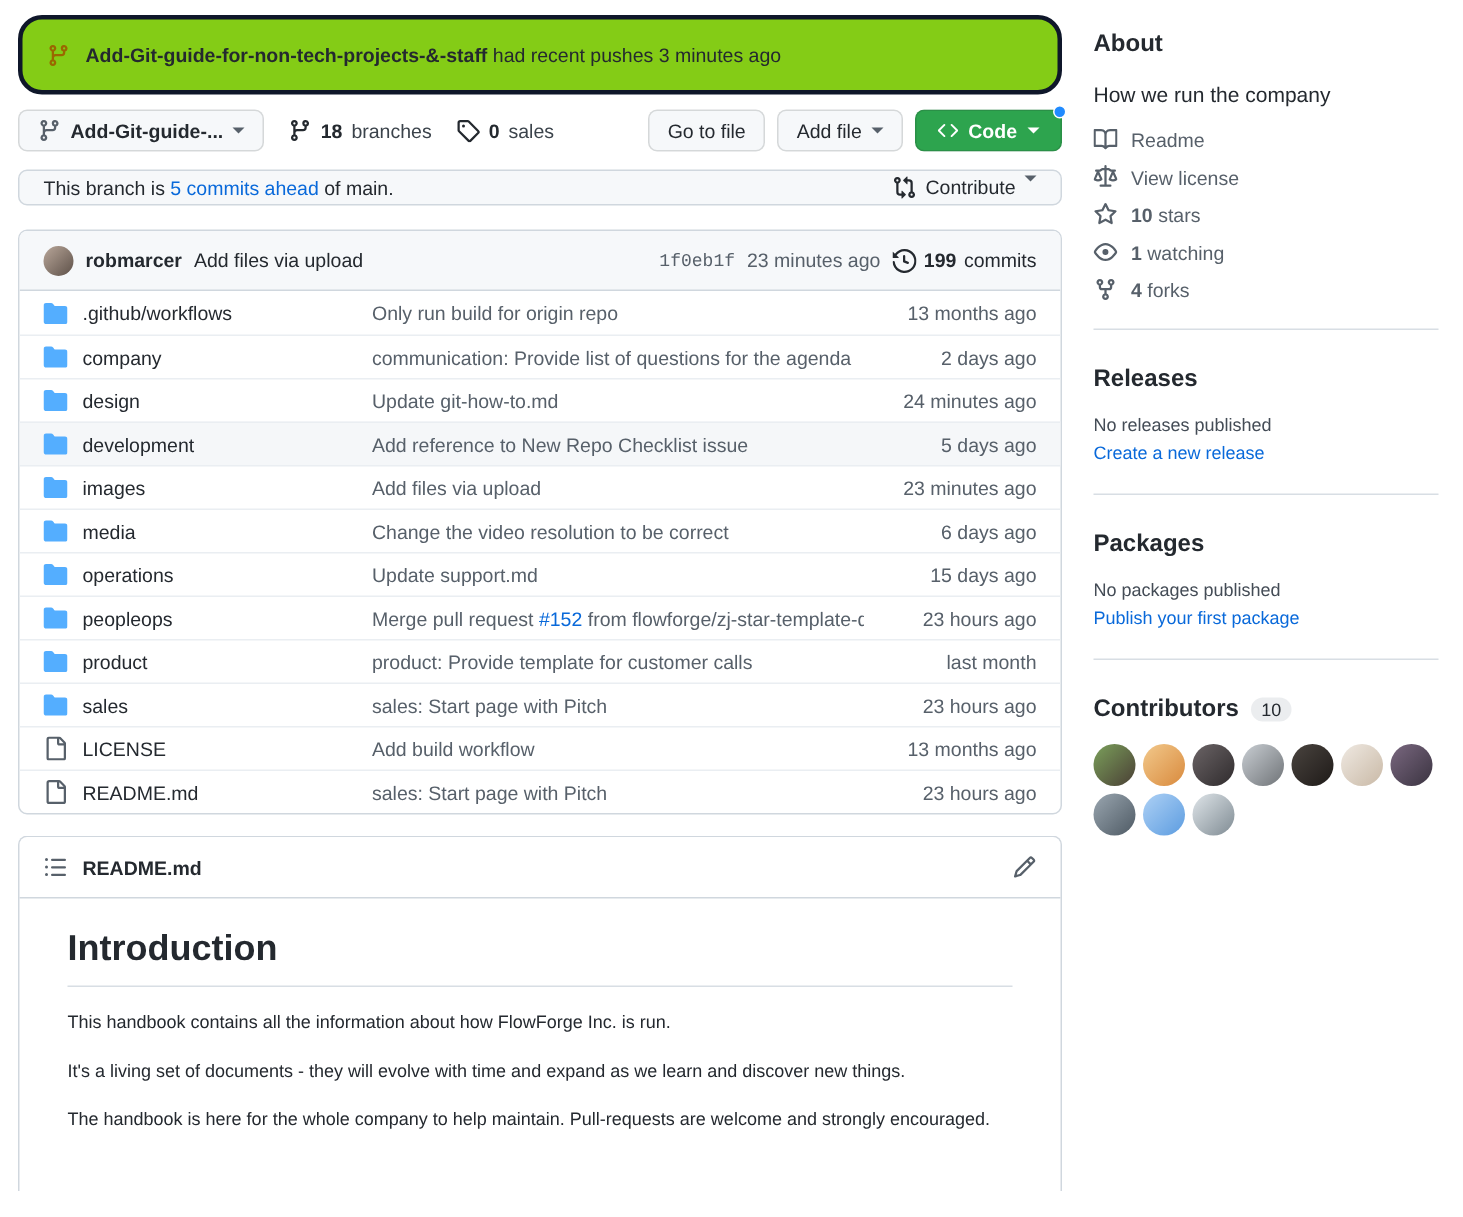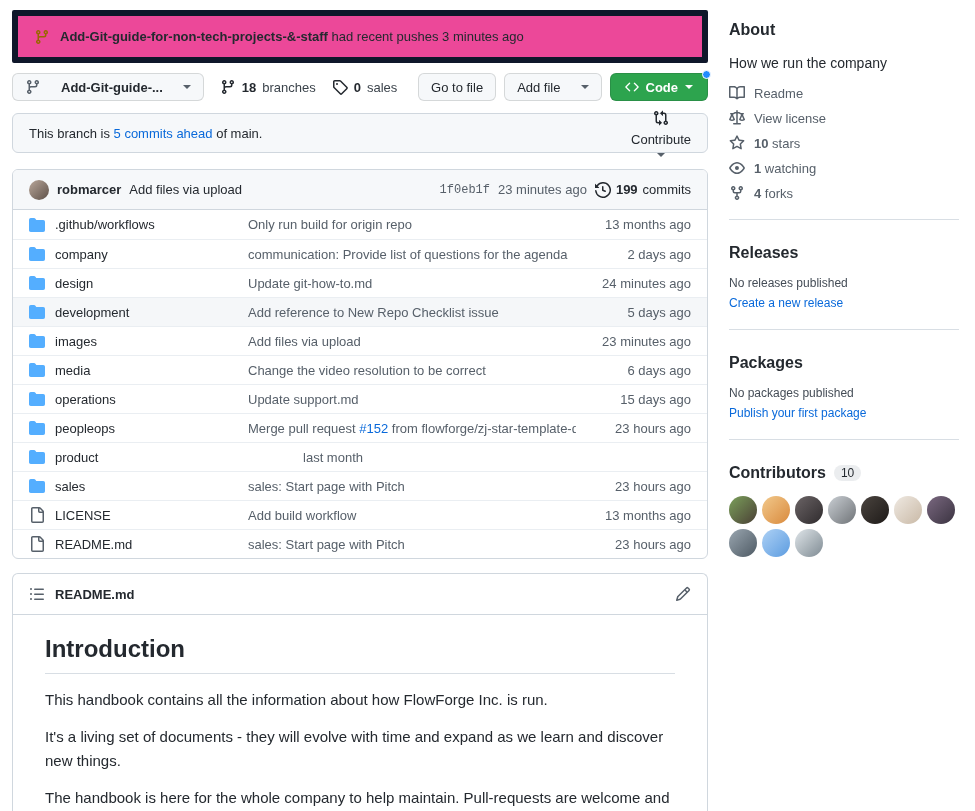--- a/index.html
+++ b/index.html
@@ -7,51 +7,51 @@
     font-family:"Liberation Sans","DejaVu Sans",sans-serif; color:#24292f; }
   a { text-decoration:none; }
   svg { display:block; }
   .ic { flex:none; }
   .layout { display:flex; gap:21px; padding:10px 16px 0 12px; }
   .main { width:696px; flex:none; }
   .sidebar { flex:1; min-width:0; padding-top:11px; }
 
   
   .flash { display:flex; align-items:center; gap:10px; height:53px; padding:0 16px;
-    background:#ec4899; border:6px solid #0f172a; border-radius:2px; font-size:13px; }
+    background:#84cc16; border:3px solid #0f172a; border-radius:16px; font-size:13px; }
   .flash .msg b { font-weight:700; }
   .btn-green { margin-left:auto; display:flex; align-items:center; gap:6px; height:32px;
     padding:0 16px; background:#2da44e; border:1px solid rgba(27,31,36,0.15);
     border-radius:6px; color:#fff; font-size:13px; font-weight:700; cursor:pointer; }
 
   
   .toolbar { display:flex; align-items:center; margin:10px 0 12px; }
-  .btn { display:flex; align-items:center; gap:20px; height:28px; padding:0 12px;
+  .btn { display:flex; align-items:center; gap:6px; height:28px; padding:0 12px;
     background:#f6f8fa; border:1px solid rgba(27,31,36,0.15); border-radius:6px;
     font-size:13px; color:#24292f; cursor:pointer; }
   .btn b { font-weight:600; }
   .counts { display:flex; align-items:center; gap:6px; margin-left:16px; font-size:13px; color:#24292f; }
   .counts b { font-weight:700; }
   .counts .lbl { color:#3b434b; }
   .toolbar-right { margin-left:auto; display:flex; gap:8px; }
   .btn-code { position:relative; display:flex; align-items:center; gap:7px; height:28px;
     padding:0 14px; background:#2da44e; border:1px solid rgba(27,31,36,0.15);
     border-radius:6px; color:#fff; font-size:13px; font-weight:700; cursor:pointer; }
   .dot { position:absolute; top:-4px; right:-4px; width:9px; height:9px;
     background:#218bff; border:1.5px solid #fff; border-radius:50%; }
   .caret { width:0; height:0; border-left:4px solid transparent; border-right:4px solid transparent;
     border-top:4px solid currentColor; }
 
   
-  .branch-banner { display:flex; align-items:center; height:40px; padding:0 16px;
+  .branch-banner { display:flex; align-items:center; height:24px; padding:0 16px;
     background:#f6f8fa; border:1px solid #d0d7de; border-radius:6px; font-size:13px;
     margin-bottom:16px; }
   .link { color:#0969da; cursor:pointer; }
-  .contribute { margin-left:auto; display:flex; align-items:center; gap:6px; color:#24292f;
-    cursor:pointer; font-size:13px;flex-direction:column; }
+  .contribute { margin-left:auto; display:flex; align-items:flex-start; gap:6px; color:#24292f;
+    cursor:pointer; font-size:13px; }
 
   
   .file-table { border:1px solid #d0d7de; border-radius:6px; overflow:hidden; }
   .commit-bar { display:flex; align-items:center; gap:8px; height:40px; padding:0 16px;
     background:#f6f8fa; border-bottom:1px solid #d0d7de; font-size:13px; }
   .avatar-s { width:20px; height:20px; border-radius:50%;
     background:linear-gradient(135deg,#b9a79a,#5d5048); flex:none; }
   .commit-bar .author { font-weight:700; }
   .commit-right { margin-left:auto; display:flex; align-items:center; gap:8px; color:#57606a; }
   .hash { font-family:"Liberation Mono","DejaVu Sans Mono",monospace; font-size:12px; }
@@ -67,21 +67,21 @@
   .f-age { width:115px; text-align:right; color:#57606a; }
 
   
   .readme { margin-top:14px; border:1px solid #d0d7de; border-radius:6px 6px 0 0; border-bottom:none; }
   .readme-head { display:flex; align-items:center; gap:10px; height:41px; padding:0 16px;
     border-bottom:1px solid #d0d7de; font-size:13px; font-weight:700; }
   .readme-head .edit { margin-left:auto; color:#57606a; cursor:pointer; }
   .readme-body { padding:14px 32px 24px; }
   .readme-body h1 { font-size:24px; font-weight:700; padding:6px 0 10px;
     border-bottom:1px solid #d8dee4; margin-bottom:14px; }
-  .readme-body p { font-size:15px; line-height:1.55; margin:14px 0; }
+  .readme-body p { font-size:12px; line-height:1.55; margin:14px 0; }
 
   
   .sb-h2 { font-size:16px; font-weight:700; margin-bottom:16px; }
   .sb-desc { font-size:14px; margin-bottom:14px; }
   .sb-item { display:flex; align-items:center; gap:9px; font-size:13px; color:#57606a;
     margin:9px 0; cursor:pointer; }
   .sb-item b { font-weight:700; }
   .sb-div { border-top:1px solid #d8dee4; margin:18px 0 24px; }
   .sb-small { font-size:12px; color:#444c56; margin-bottom:3px; }
   .sb-link { font-size:12px; color:#0969da; cursor:pointer; }
@@ -331,20 +331,21 @@
   </div>
 
   <div class="file-row">
     <span class="f-icon ic icon-folder">
               <svg width="16" height="16">
                 <use href="#i-folder"></use>
               </svg>
             </span>
 
     <a class="f-name">product</a>
+    <span class="f-msg">product: Provide template for customer calls</span>
     <span class="f-age">last month</span>
   </div>
 
   <div class="file-row">
     <span class="f-icon ic icon-folder">
               <svg width="16" height="16">
                 <use href="#i-folder"></use>
               </svg>
             </span>
 

